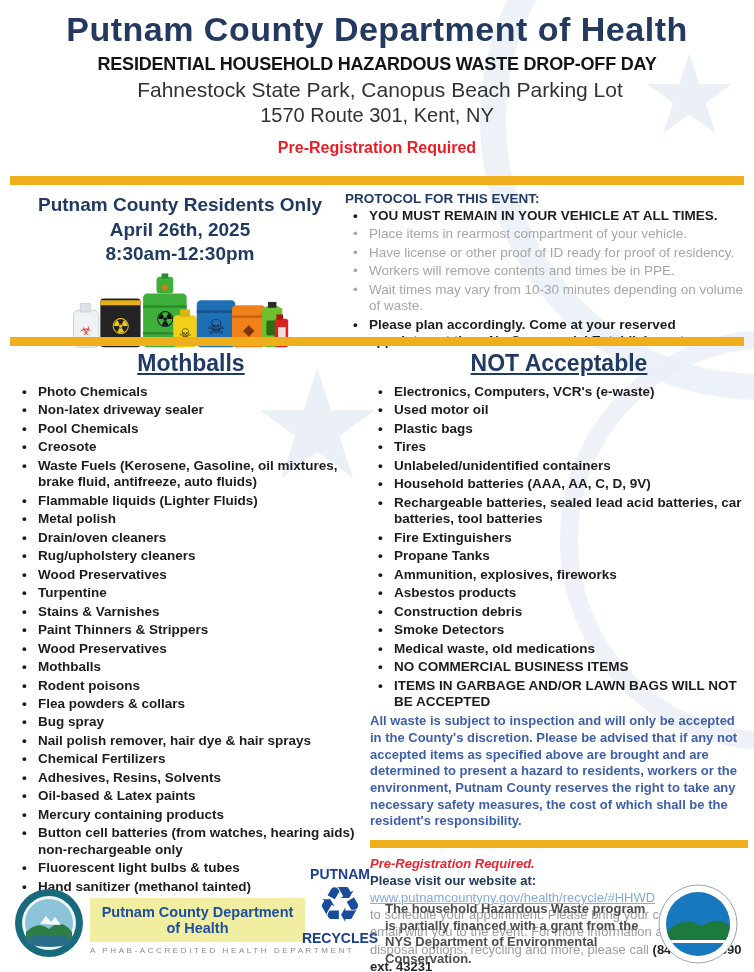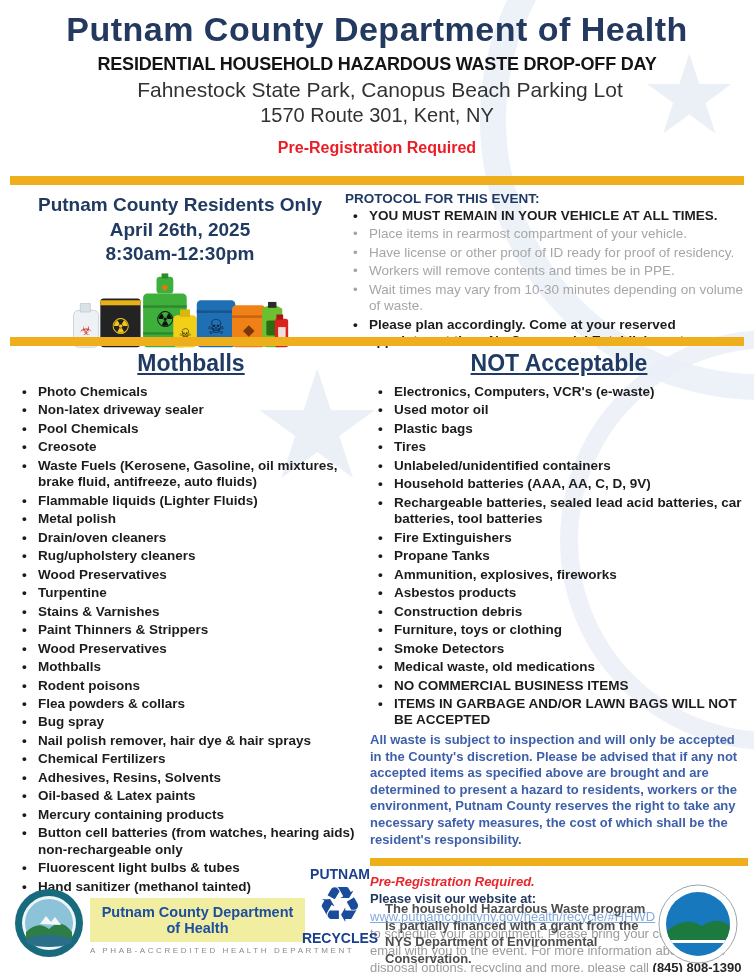--- a/index.html
+++ b/index.html
@@ -238,21 +238,20 @@
         <li><span>Fire Extinguishers</span></li>
 
         <li><span>Propane Tanks</span></li>
 
         <li><span>Ammunition, explosives, fireworks</span></li>
 
         <li><span>Asbestos products</span></li>
 
         <li><span>Construction debris</span></li>
 
-        <li><span>Furniture, toys or clothing</span></li>
 
         <li><span>Smoke Detectors</span></li>
 
         <li><span>Medical waste, old medications</span></li>
 
         <li><span>NO COMMERCIAL BUSINESS ITEMS</span></li>
 
         <li><span>ITEMS IN GARBAGE AND/OR LAWN BAGS WILL NOT BE ACCEPTED</span></li>
       </ul>
     <div class="disclaimer">All waste is subject to inspection and will only be accepted in the County's discretion. Please be advised that if any not accepted items as specified above are brought and are determined to present a hazard to residents, workers or the environment, Putnam County reserves the right to take any necessary safety measures, the cost of which shall be the resident's responsibility.</div>

